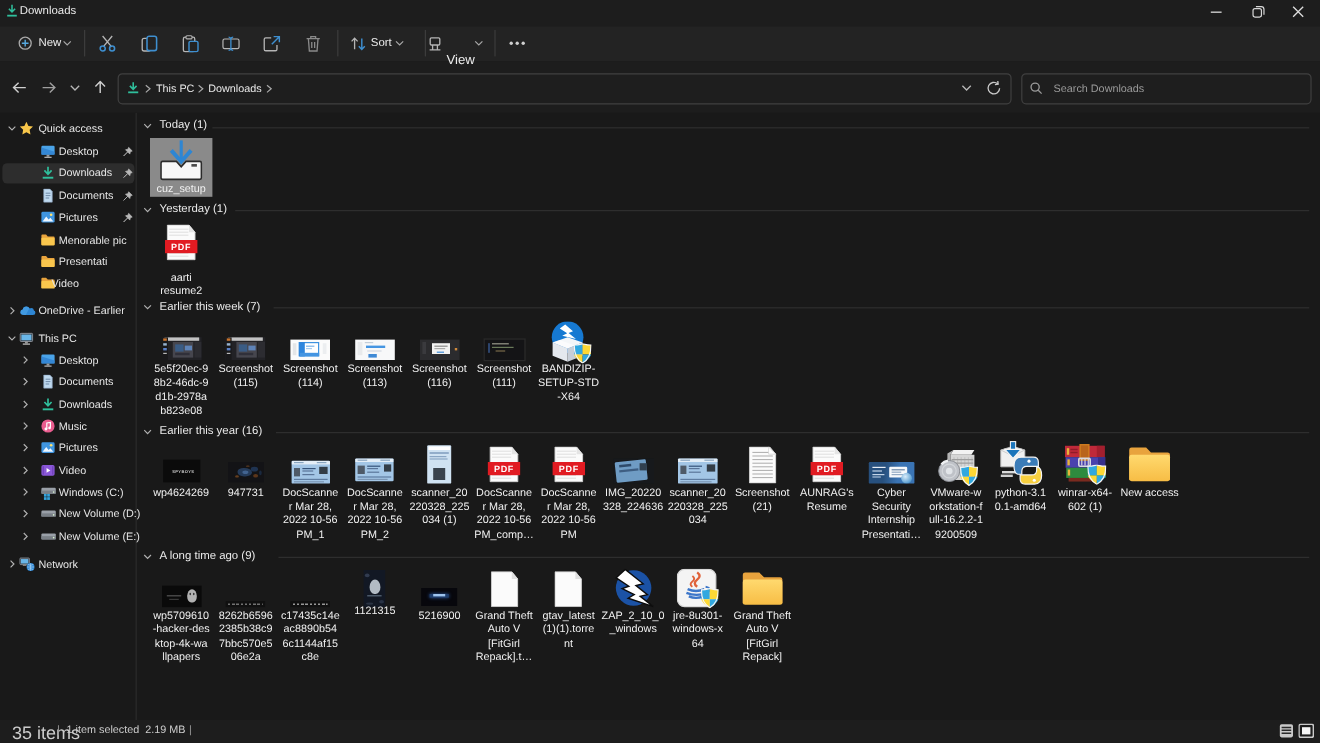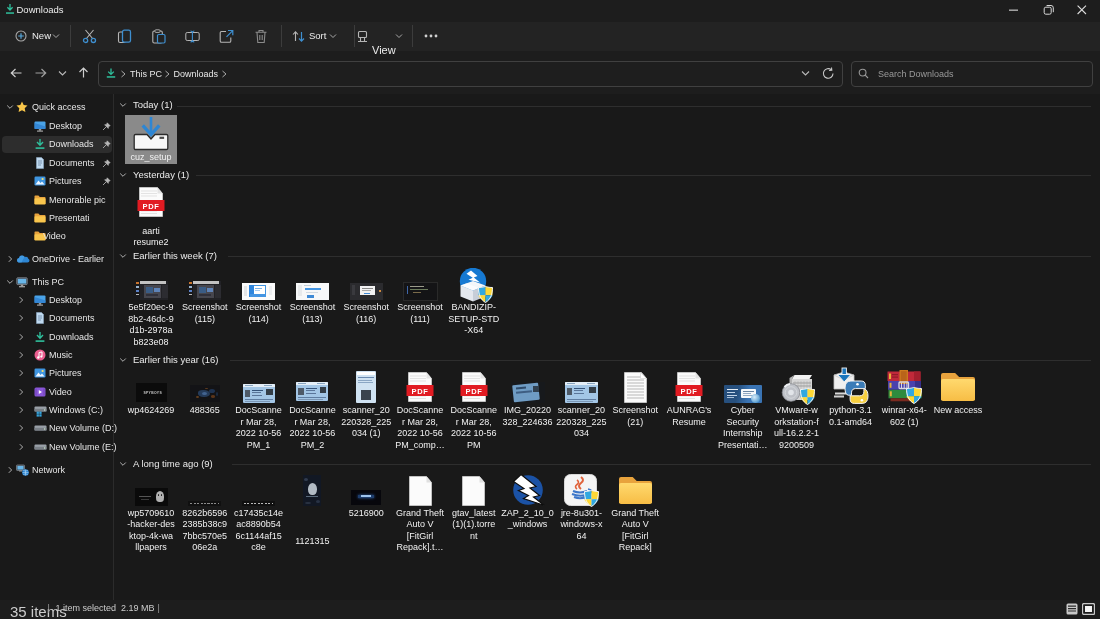--- a/index.html
+++ b/index.html
@@ -427,21 +427,21 @@
 <div class="lbl" style="left:124.0px;top:405.0px">wp4624269</div>
 <div style="position:absolute;left:189.8px;top:385.0px;width:30px;height:17px;background:#131316;overflow:hidden">
 <div style="position:absolute;left:8px;top:5px;width:12px;height:7px;background:#2c4a72;border-radius:45% 60% 50% 50%;opacity:0.75"></div>
 <div style="position:absolute;left:19px;top:3.5px;width:6px;height:4px;background:#28497a;border-radius:50%;opacity:0.6"></div>
 <div style="position:absolute;left:12px;top:7px;width:5px;height:3px;background:#4a6e9e;border-radius:50%;opacity:0.8"></div>
 <div style="position:absolute;left:6px;top:10.5px;width:3px;height:2px;background:#7a4a20;border-radius:50%;opacity:0.8"></div>
 <div style="position:absolute;left:21px;top:10px;width:4px;height:2.5px;background:#7a451c;border-radius:50%;opacity:0.7"></div>
 <div style="position:absolute;left:15px;top:2.5px;width:3px;height:1.6px;background:#8a5424;border-radius:50%;opacity:0.6"></div>
 <div style="position:absolute;left:26px;top:7px;width:2.5px;height:4px;background:#203c62;border-radius:50%;opacity:0.55"></div>
 </div>
-<div class="lbl" style="left:177.8px;top:405.0px">488365</div>
+<div class="lbl" style="left:177.8px;top:405.0px">947731</div>
 <div style="position:absolute;left:242.60000000000002px;top:384.0px;width:32px;height:19px;background:#a3c6e6;border-radius:1px;overflow:hidden">
 <div style="position:absolute;left:0;top:0;width:32px;height:3px;background:#e4eef7"></div>
 <div style="position:absolute;left:2px;top:1px;width:8px;height:1.2px;background:#8aa6c0"></div>
 <div style="position:absolute;left:21px;top:1px;width:8px;height:1.2px;background:#8aa6c0"></div>
 <div style="position:absolute;left:2px;top:5.5px;width:5.5px;height:7px;background:#4e5a68"></div>
 <div style="position:absolute;left:9.5px;top:5.5px;width:11px;height:1.2px;background:#35537a"></div>
 <div style="position:absolute;left:9.5px;top:8px;width:9px;height:1.1px;background:#5a7599"></div>
 <div style="position:absolute;left:9.5px;top:10.5px;width:10px;height:1.1px;background:#5a7599"></div>
 <div style="position:absolute;left:23.5px;top:4.5px;width:6.5px;height:6.5px;background:#333d47"></div>
 <div style="position:absolute;left:2px;top:14.5px;width:28px;height:1.2px;background:#5f7da1"></div>
@@ -634,21 +634,21 @@
 <div style="position:absolute;left:2px;top:1.9px;width:29px;height:1.2px;background:repeating-linear-gradient(90deg,#b9b9b9 0 2px,transparent 2px 3.5px)"></div>
 </div>
 <div class="lbl" style="left:231.60000000000002px;top:507.5px">c17435c14e<br>ac8890b54<br>6c1144af15<br>c8e</div>
 <div style="position:absolute;left:303.4px;top:474.5px;width:18px;height:31px;background:#121824;overflow:hidden">
 <div style="position:absolute;left:4.5px;top:8px;width:9px;height:12px;background:#c4cdd6;border-radius:50% 50% 45% 45%;opacity:0.9"></div>
 <div style="position:absolute;left:3px;top:21px;width:12px;height:1px;background:#5a6a7a"></div>
 <div style="position:absolute;left:1px;top:3px;width:4px;height:3px;background:#39455a;border-radius:50%;opacity:0.8"></div>
 <div style="position:absolute;left:13px;top:25px;width:4px;height:3px;background:#2e3a4e;border-radius:50%;opacity:0.8"></div>
 <div style="position:absolute;left:2px;top:27px;width:6px;height:2px;background:#3a4658;border-radius:50%;opacity:0.6"></div>
 </div>
-<div class="lbl" style="left:285.4px;top:536px">1121315</div>
+<div class="lbl" style="left:285.4px;top:504px">1121315</div>
 <div style="position:absolute;left:351.2px;top:489.5px;width:30px;height:15px;background:#07070c;overflow:hidden">
 <div style="position:absolute;left:7px;top:5px;width:16px;height:3px;background:#1e3e6e;box-shadow:0 0 3px #2e5ea8"></div>
 <div style="position:absolute;left:10px;top:5.8px;width:10px;height:1.4px;background:#9ec4ee"></div>
 </div>
 <div class="lbl" style="left:339.2px;top:507.5px">5216900</div>
 <svg style="position:absolute;left:408.5px;top:475.5px" width="23" height="30" viewBox="0 0 23 30">
 <path d="M0.5 0.5 L17.5 0.5 L22.5 6.5 L22.5 29.5 L0.5 29.5 Z" fill="#fbfbfb" stroke="#cfcfcf" stroke-width="0.8"></path>
 <path d="M17.5 0.5 L17.5 6.5 L22.5 6.5 Z" fill="#e0e0e0"></path>
   </svg>
 <div class="lbl" style="left:393.0px;top:507.5px">Grand Theft<br>Auto V<br>[FitGirl<br>Repack].t…</div>

